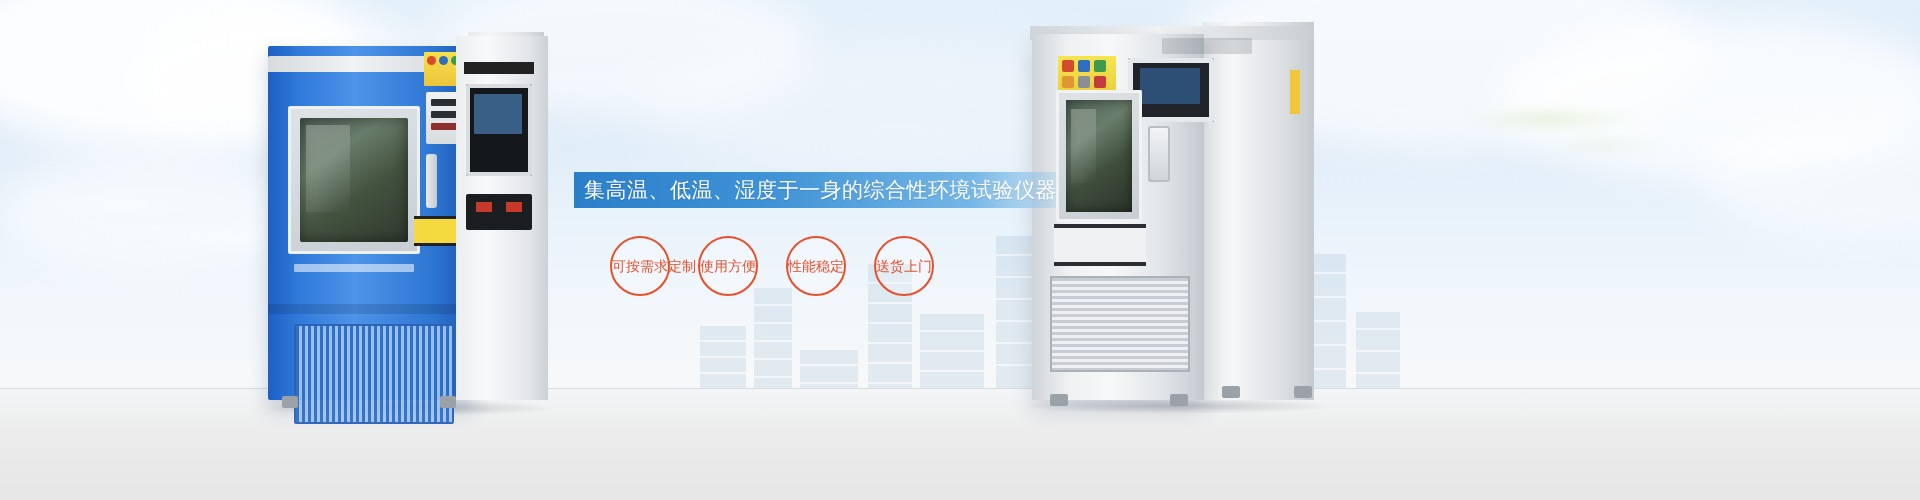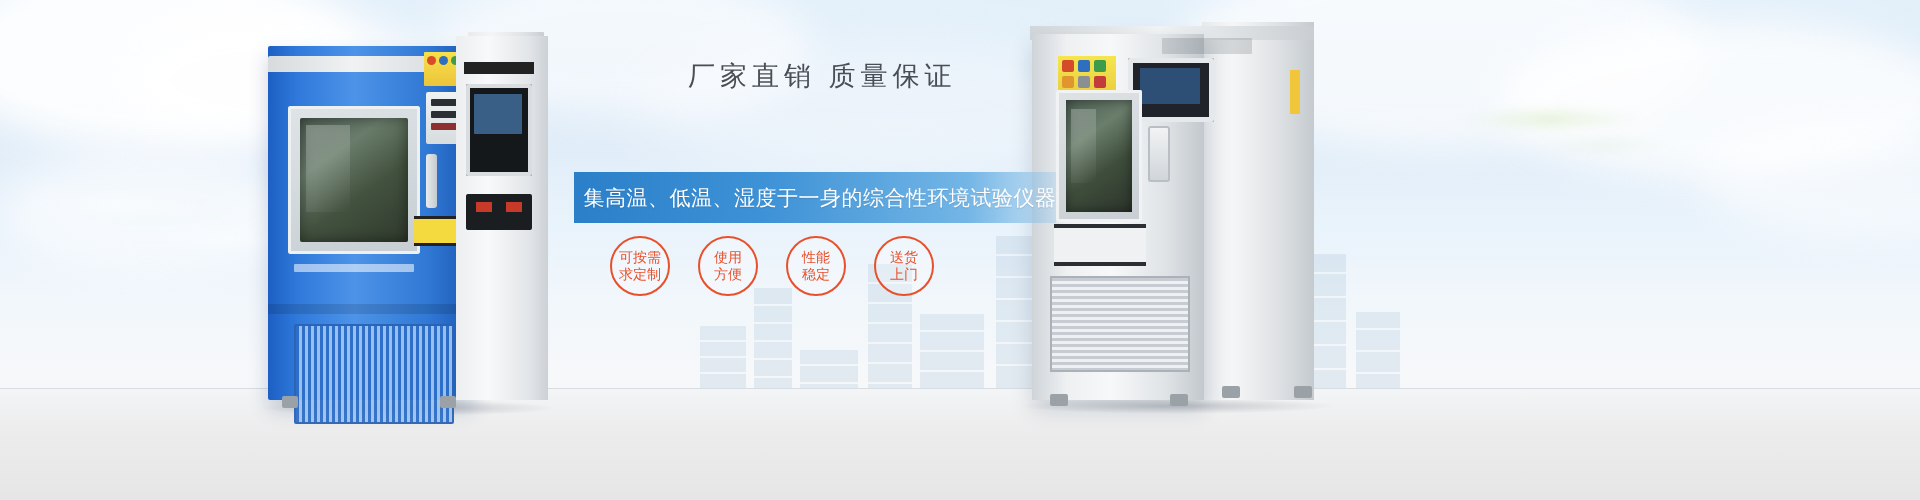--- a/index.html
+++ b/index.html
@@ -147,34 +147,34 @@
     font-size:27px;letter-spacing:5px;color:#4a4f55;font-weight:400;white-space:nowrap;
     font-family:"Liberation Sans","DejaVu Sans",sans-serif;
   }
   .headline{
     position:absolute;left:40px;top:46px;
     font-size:72px;line-height:76px;font-weight:bold;letter-spacing:2px;
     color:#F04B23;white-space:nowrap;
     text-shadow:0 2px 0 rgba(255,255,255,.55);
   }
   .subbar{
-    position:absolute;left:8px;top:126px;width:482px;height:51px;
+    position:absolute;left:8px;top:126px;width:482px;height:36px;
     background:linear-gradient(90deg,#2b7fc9 0%,#3e92d6 40%,#74b6e6 82%,rgba(150,198,234,.35) 100%);
-    display:flex;align-items:center;justify-content:center;
+    display:flex;align-items:center;
   }
   .subbar span{
     color:#ffffff;font-size:21px;letter-spacing:.5px;padding-left:10px;white-space:nowrap;
     text-shadow:0 1px 1px rgba(0,0,0,.12);
   }
 
   .features{position:absolute;left:44px;top:190px;width:420px;height:90px;}
   .feat{
     position:absolute;top:0;width:60px;height:60px;border-radius:50%;
-    border:2px solid #E8502B;display:flex;flex-direction:column;
-    align-items:center;justify-content:center;box-sizing:border-box;background:rgba(255,255,255,.25);
+    border:2px solid #E8502B;display:flex;flex-direction:row;
+    align-items:center;justify-content:flex-start;box-sizing:border-box;background:rgba(255,255,255,.25);
   }
   .feat b{display:block;font-size:14px;line-height:17px;color:#E8502B;font-weight:400;white-space:nowrap;}
   .feat.f1{left:0;}
   .feat.f2{left:88px;}
   .feat.f3{left:176px;}
   .feat.f4{left:264px;}
 
   .cta{
     position:absolute;left:156px;top:302px;width:128px;height:34px;border-radius:17px;
     background:linear-gradient(180deg,#F4562B 0%,#EE4A1F 100%);
@@ -349,21 +349,20 @@
       <div class="pr-foot" style="left:138px;"></div>
     </div>
     <div class="pr-brand"></div>
     <div class="pr-yellowbar"></div>
     <div class="pr-foot" style="left:200px;bottom:2px;"></div>
     <div class="pr-foot" style="left:272px;bottom:2px;"></div>
   </div>
 
   <div class="copy">
 
-    <div class="tagline">厂家直销  质量保证</div>
 
 
     <div class="subbar">
       <span>集高温、低温、湿度于一身的综合性环境试验仪器</span>
     </div>
 
     <div class="features">
       <div class="feat f1">
         <b>可按需</b>
         <b>求定制</b>

